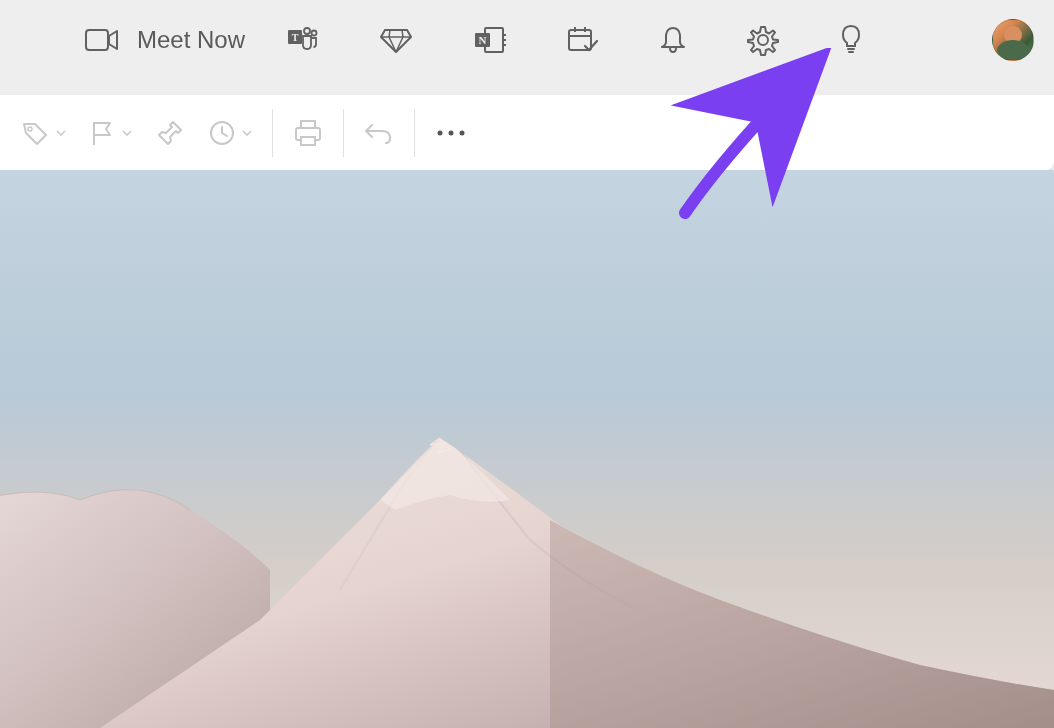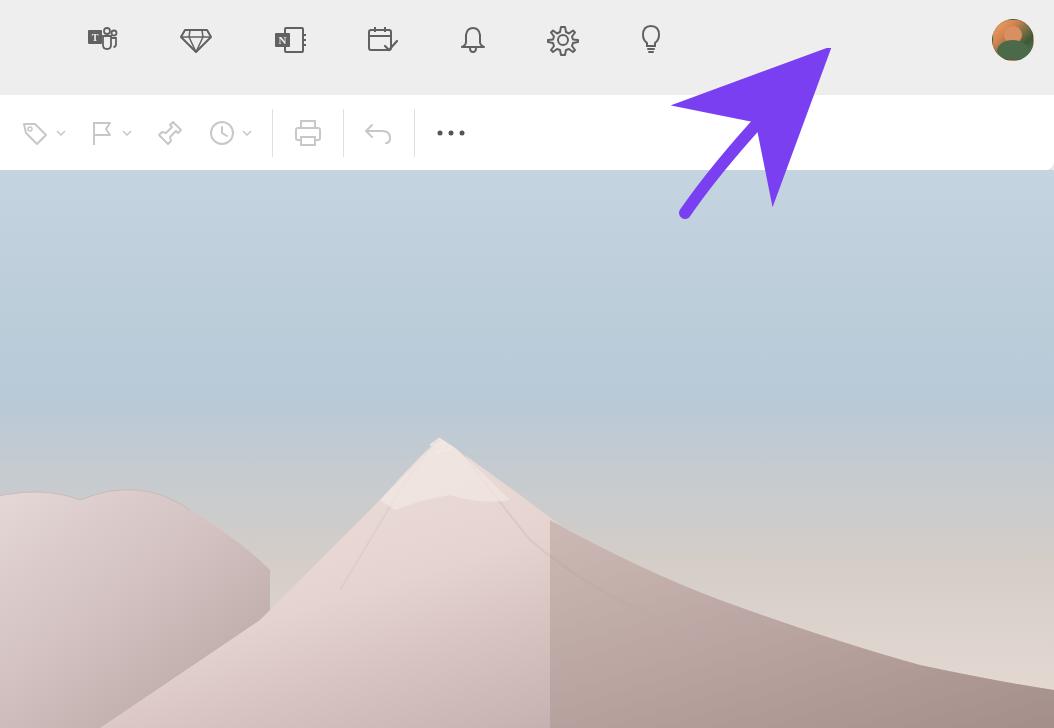--- a/index.html
+++ b/index.html
@@ -157,20 +157,29 @@
     }
     
     svg {
       display: block;
     }
   </style>
 </head>
 <body>
 
 <div class="top-bar">
+  <div class="meet-now-group">
+    <span class="top-icon">
+      <svg width="34" height="24" viewBox="0 0 34 24" fill="none">
+        <rect x="1" y="2" width="22" height="20" rx="3" stroke="#616161" stroke-width="2" fill="none"></rect>
+        <path d="M24 8 L32 3 L32 21 L24 16 Z" stroke="#616161" stroke-width="2" fill="none" stroke-linejoin="round"></path>
+      </svg>
+    </span>
+    <span class="meet-now-text">Meet Now</span>
+  </div>
 
   <div class="top-icons-group">
     <span class="top-icon">
       <svg width="34" height="30" viewBox="0 0 34 30" fill="none">
         <rect x="3" y="5" width="14" height="14" rx="1" fill="#616161"></rect>
         <text x="10" y="15.5" text-anchor="middle" fill="#eeeeee" font-size="10" font-weight="bold" font-family="Segoe UI">T</text>
         <circle cx="22" cy="6" r="3" stroke="#616161" stroke-width="1.8" fill="none"></circle>
         <circle cx="29" cy="8" r="2.5" stroke="#616161" stroke-width="1.8" fill="none"></circle>
         <path d="M18 11 L26 11 L26 20 Q26 24 22 24 Q18 24 18 20 Z" stroke="#616161" stroke-width="1.8" fill="none"></path>
         <path d="M26 13 L31 13 L31 19 Q31 22 28.5 22" stroke="#616161" stroke-width="1.8" fill="none"></path>

